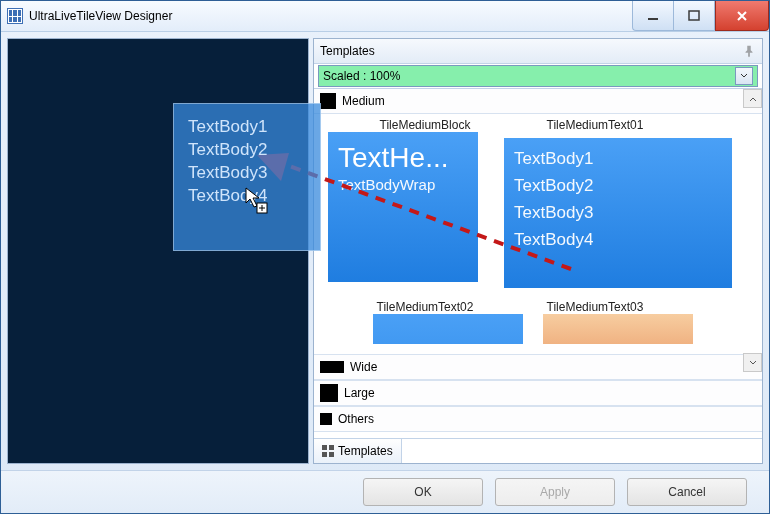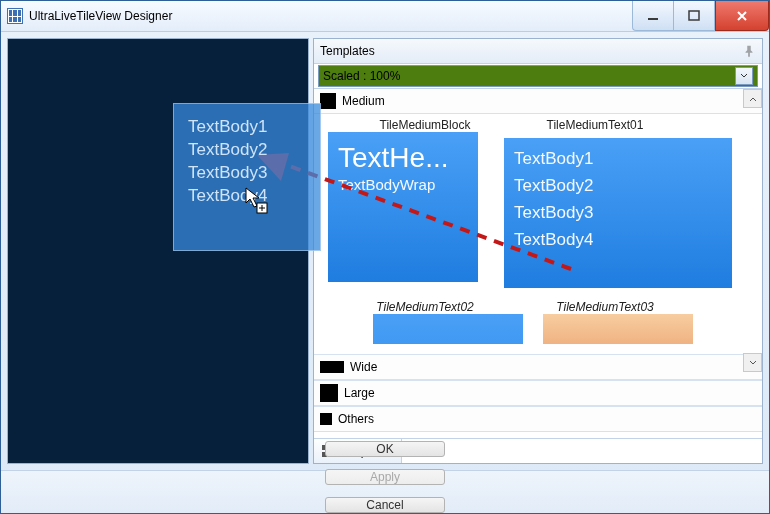--- a/index.html
+++ b/index.html
@@ -14,48 +14,48 @@
 .win-btn.min{border-radius:0 0 0 4px;border-right:none;}
 .win-btn.max{border-radius:0;}
 .win-btn.close{width:52px;background:linear-gradient(#f07a6f,#d4412f);color:#fff;border:1px solid #9c2a1d;border-top:none;border-radius:0 0 4px 0;font-weight:bold;}
 .win-btn svg{display:block;}
 .body{flex:1;display:flex;margin:6px;gap:4px;min-height:0;}
 .canvas-panel{width:300px;border:1px solid #9cb3cf;background:#061f3a;position:relative;}
 .side-panel{flex:1;display:flex;flex-direction:column;border:1px solid #9cb3cf;background:#fff;min-width:0;}
 .panel-header{height:24px;background:linear-gradient(#f6f9fd,#e3ecf7);border-bottom:1px solid #c2d3e8;display:flex;align-items:center;padding:0 6px;justify-content:space-between;}
 .panel-header .pin-icon{width:14px;height:14px;opacity:.6;}
 .scale-row{height:24px;display:flex;align-items:center;border-bottom:1px solid #c2d3e8;padding:0 4px;}
-.scale-row .combo{flex:1;height:20px;border:1px solid #7a99bf;display:flex;align-items:center;padding:0 4px;justify-content:space-between;background:#4d7c0f;}
+.scale-row .combo{flex:1;height:20px;border:1px solid #7a99bf;display:flex;align-items:center;padding:0 4px;justify-content:space-between;background:#86efac;}
 .combo .arrow{width:16px;height:16px;border:1px solid #7a99bf;display:flex;align-items:center;justify-content:center;background:linear-gradient(#f3f7fc,#d9e5f3);}
 .groups{flex:1;overflow:hidden;position:relative;}
 .group-header{height:24px;display:flex;align-items:center;gap:6px;padding:0 6px;border-top:1px solid #d7e2f0;border-bottom:1px solid #d7e2f0;background:#fdfdfe;cursor:pointer;}
 .group-header.first{border-top:none;}
 .sw{width:20px;height:14px;background:#000;}
 .sw.medium{background:#000;width:16px;height:16px;}
 .sw.wide{width:24px;height:12px;}
 .sw.large{width:18px;height:18px;}
 .sw.others{width:12px;height:12px;}
 .scroll-up,.scroll-down{position:absolute;right:0;width:17px;height:17px;background:#f0f0f0;border:1px solid #c9c9c9;display:flex;align-items:center;justify-content:center;}
 .scroll-up{top:0;} .scroll-down{top:264px;}
 .tiles-area{padding:4px 24px 4px 6px;}
 .labels-row{display:flex;gap:20px;padding-left:30px;}
 .lbl{width:150px;text-align:center;color:#222;}
 .tiles-row{display:flex;gap:20px;padding-left:8px;margin-bottom:6px;justify-content:center;}
 .tile{width:150px;height:150px;background:linear-gradient(#4aa0f6,#1f7de0);color:#fff;padding:10px;box-sizing:border-box;display:flex;flex-direction:column;}
 .tile.hdr .th{font-size:28px;font-weight:300;white-space:nowrap;overflow:hidden;}
 .tile.hdr .tw{font-size:15px;margin-top:2px;opacity:.95;}
 .tile.body .ln{font-size:17px;line-height:1.35;opacity:.95;}
-.labels-row2{display:flex;gap:30px;margin-top:4px;padding-left:30px;font-style:italic;}
+.labels-row2{display:flex;gap:20px;margin-top:4px;padding-left:30px;}
 .tiles-row.cut{height:30px;overflow:hidden;}
 .tile.img{background:linear-gradient(180deg,#f7cda0 0%,#e7915d 45%,#324a63 100%);}
 .bottom-tabs{height:24px;border-top:1px solid #c2d3e8;display:flex;align-items:stretch;background:#fff;}
 .tab{display:flex;align-items:center;gap:4px;padding:0 8px;border-right:1px solid #c2d3e8;color:#555;}
 .tab.active{background:linear-gradient(#fefefe,#eaf1fa);color:#000;}
 .tab .tab-icon{width:12px;height:12px;}
-.button-bar{height:42px;display:flex;align-items:center;justify-content:flex-end;gap:12px;padding:0 22px;border-top:1px solid #c2d3e8;background:linear-gradient(#eef4fb,#e2ecf8);flex-direction:column;}
+.button-bar{height:42px;display:flex;align-items:center;justify-content:flex-end;gap:12px;padding:0 22px;border-top:1px solid #c2d3e8;background:linear-gradient(#eef4fb,#e2ecf8);}
 .btn{width:118px;height:26px;border:1px solid #b3b3b3;background:linear-gradient(#f5f5f5,#e4e4e4);color:#333;display:flex;align-items:center;justify-content:center;border-radius:3px;}
 .btn.dis{color:#a9a9a9;background:linear-gradient(#f5f5f5,#ededed);}
 
 .drag-ghost{position:absolute;left:172px;top:102px;width:148px;height:148px;background:rgba(56,138,220,.75);border:1px solid rgba(255,255,255,.4);padding:12px 14px;box-sizing:border-box;pointer-events:none;z-index: 10;}
 .drag-ghost .gl{color:#cfe4fb;font-size:17px;line-height:1.35;}
 .cursor{position:absolute;left:244px;top:186px;pointer-events:none;z-index: 11;}
 .arrow-svg{position:absolute;left:250px;top:148px;pointer-events:none;z-index: 9;}
 </style>
 </head>
 <body>

